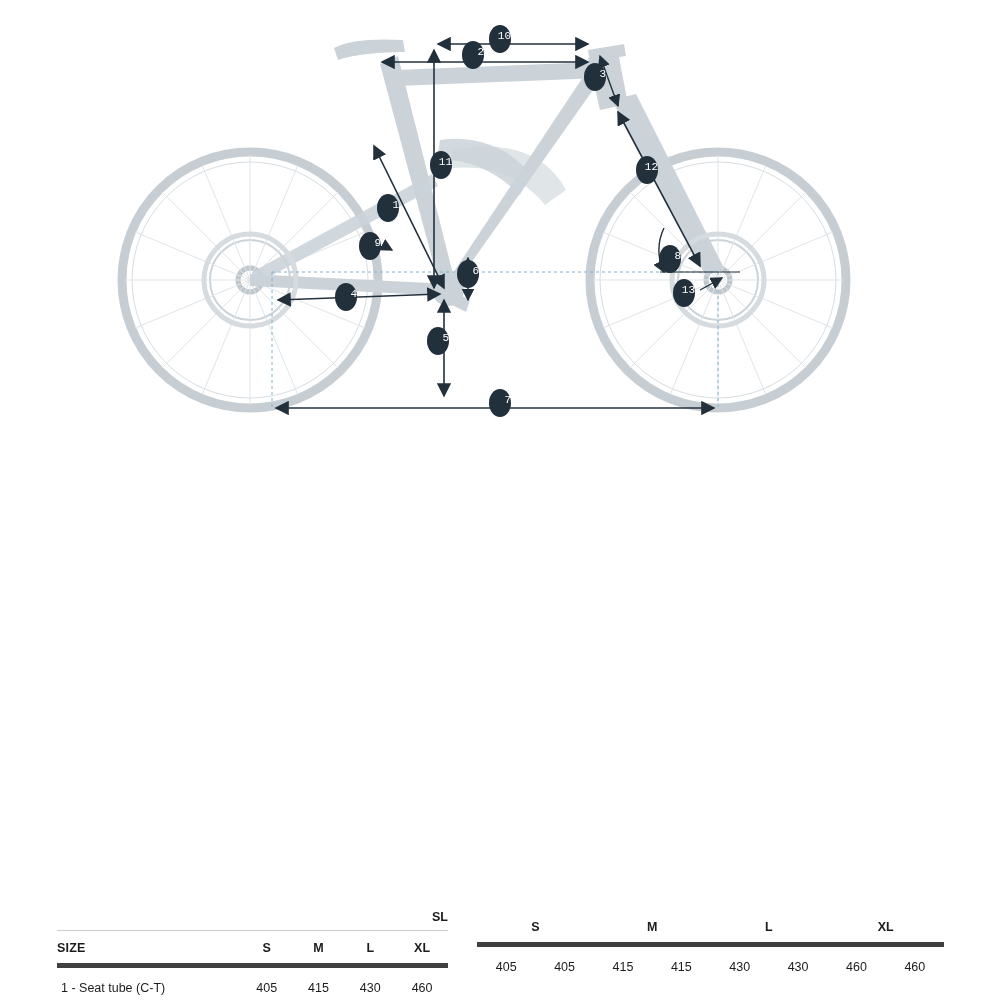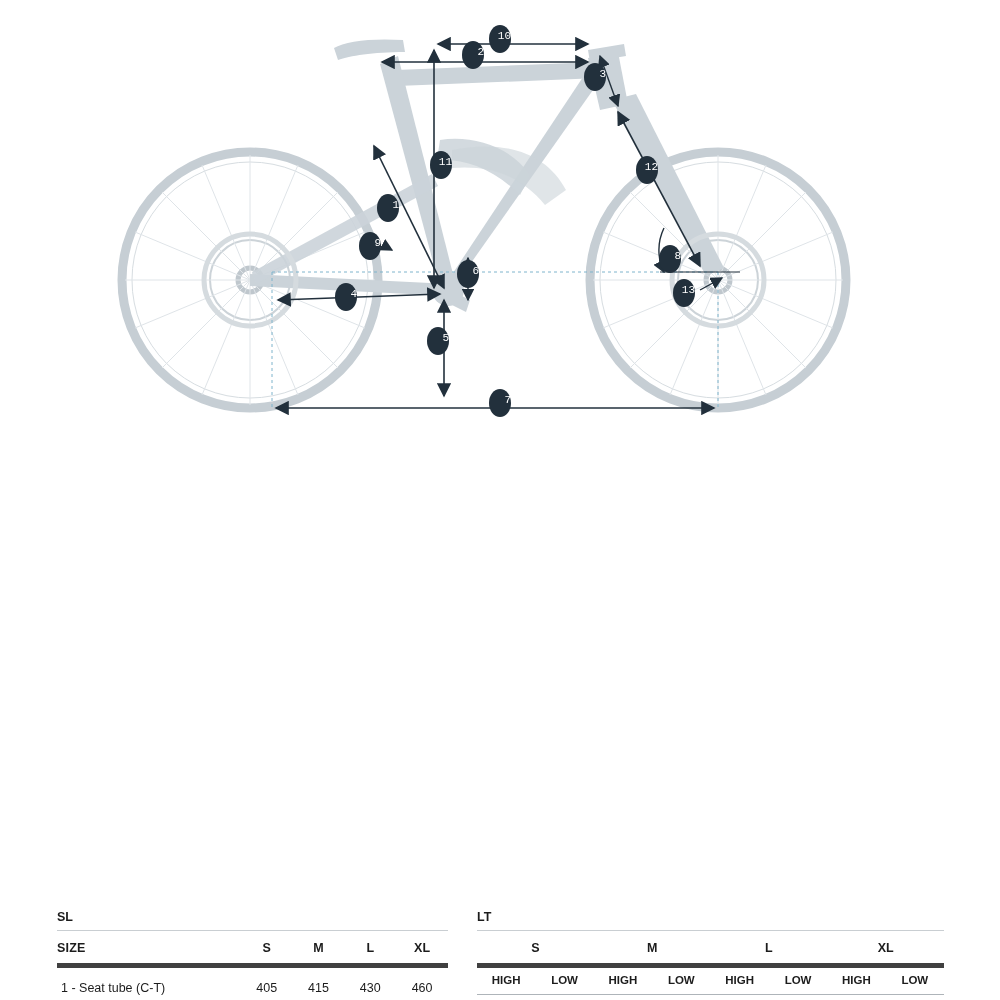--- a/index.html
+++ b/index.html
@@ -45,21 +45,21 @@
     position: relative;
     width: 1000px;
     padding: 0;
   }
   table {
     border-collapse: collapse;
     font-size: 12.5px;
     table-layout: fixed;
   }
   .grp-head {
-    text-align: left;
+    text-align: right;
     font-size: 12.5px;
     font-weight: bold;
     padding-bottom: 6px;
     border-bottom: 1px solid #c9ced2;
     color: #1c1c1c;
   }
   th, td {
     padding: 0;
     font-weight: normal;
   }
@@ -277,49 +277,38 @@
             <td class="val">405</td>
             <td class="val">415</td>
             <td class="val">430</td>
             <td class="val">460</td>
           </tr>
         </tbody>
     </table>
   </div>
 
   <div class="tbl-wrap" id="tbl-lt-wrap">
-    <div class="grp-head">LT</div>
     <table class="geo" id="tbl-lt">
       <colgroup>
         <col style="width:12.5%">
           <col style="width:12.5%">
           <col style="width:12.5%">
           <col style="width:12.5%">
         <col style="width:12.5%">
           <col style="width:12.5%">
           <col style="width:12.5%">
           <col style="width:12.5%">
       </colgroup>
       <thead>
         <tr class="hdr">
           <th class="val" colspan="2">S</th>
           <th class="val" colspan="2">M</th>
           <th class="val" colspan="2">L</th>
           <th class="val" colspan="2">XL</th>
         </tr>
-        <tr class="hdr2" id="lt-sub-row">
-            <th class="val">HIGH</th>
-            <th class="val">LOW</th>
-            <th class="val">HIGH</th>
-            <th class="val">LOW</th>
-            <th class="val">HIGH</th>
-            <th class="val">LOW</th>
-            <th class="val">HIGH</th>
-            <th class="val">LOW</th>
-          </tr>
       </thead>
       <tbody id="lt-body">
           <tr>
             <td class="val">405</td>
             <td class="val">405</td>
             <td class="val">415</td>
             <td class="val">415</td>
             <td class="val">430</td>
             <td class="val">430</td>
             <td class="val">460</td>

